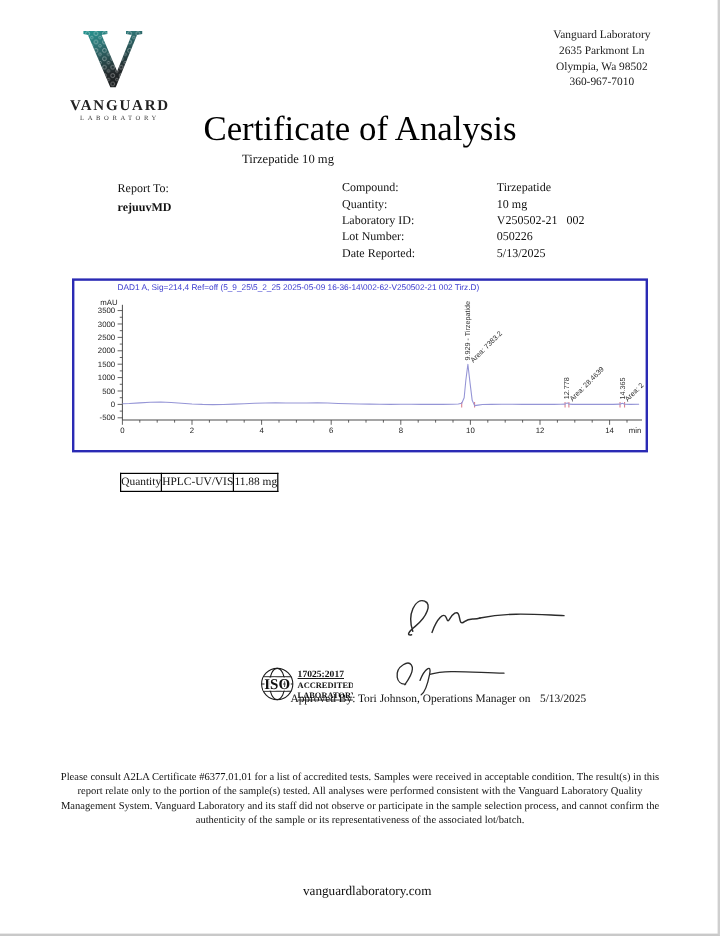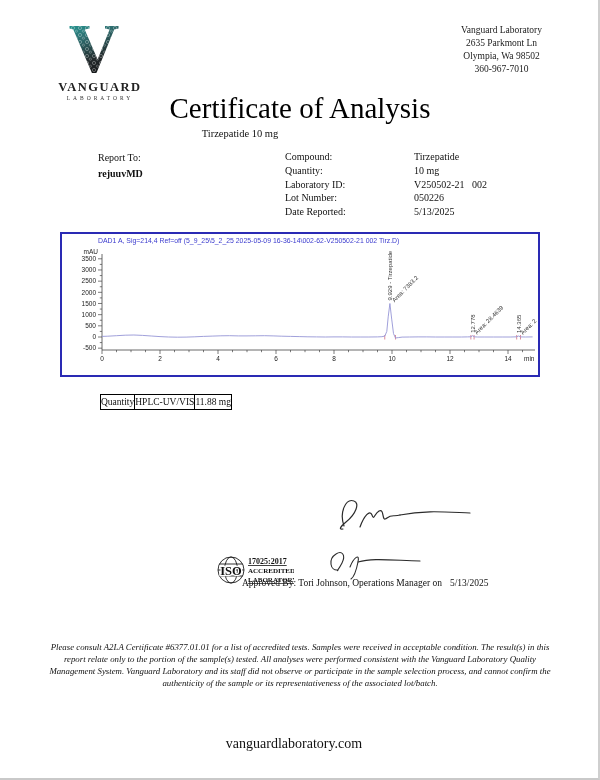--- a/index.html
+++ b/index.html
@@ -32,22 +32,22 @@
   table.results td{height:14px;}
   .c1{width:145px;} .c2{width:90px;} .c3{width:158px;}
   
   .sig1{top:492px;left:330px;}
   .sigline1{top:534px;left:298px;font-size:9.5px;}
   .sig2{top:545px;left:322px;}
   .sigline2{top:578px;left:242px;font-size:9.5px;}
   .date-gap{display:inline-block;width:8px;}
   .isologo{top:553px;left:216px;}
   
-  .disclaimer{top:642px;left:48px;width:504px;text-align:center;font-size:8.8px;line-height:11.9px;color:#111;font-style:italic;}
-  .footer{top:737px;left:0;width:588px;text-align:center;font-size:14px;line-height:13.5px;}
+  .disclaimer{top:642px;left:48px;width:504px;text-align:center;font-size:8.8px;line-height:11.9px;color:#111;}
+  .footer{top:737px;left:12px;width:588px;text-align:center;font-size:11px;line-height:13.5px;}
 </style>
 </head>
 <body>
 
 <div class="page">
 
   <div class="abs logo">
     <svg width="100" height="66">
       <defs>
         <linearGradient id="vgrad" x1="0" y1="0" x2="0.25" y2="1">

